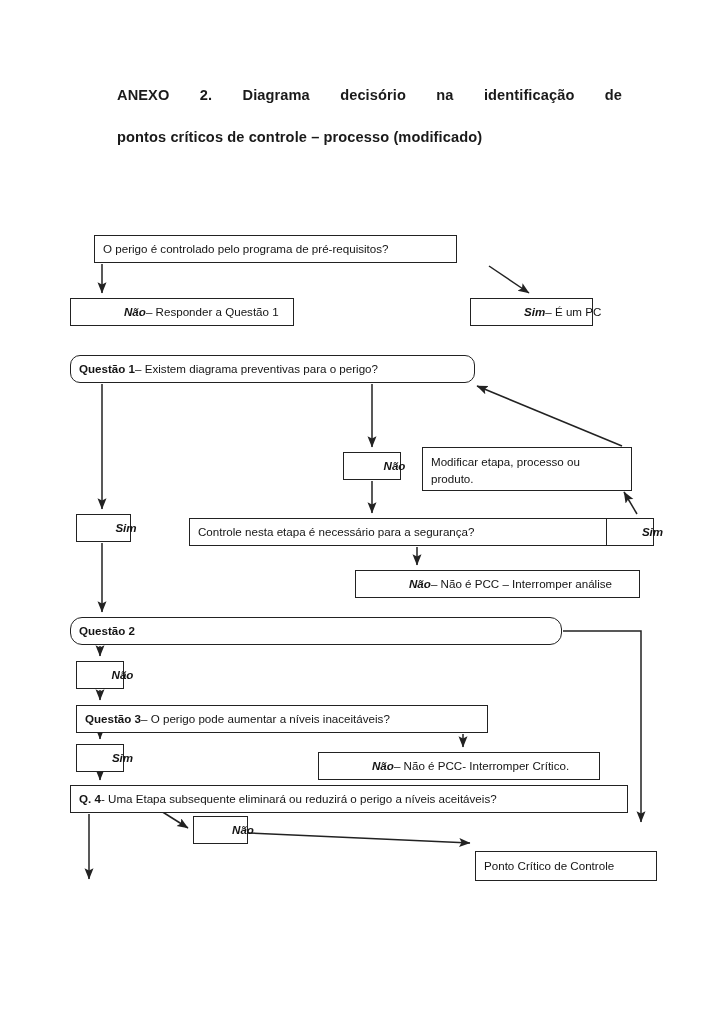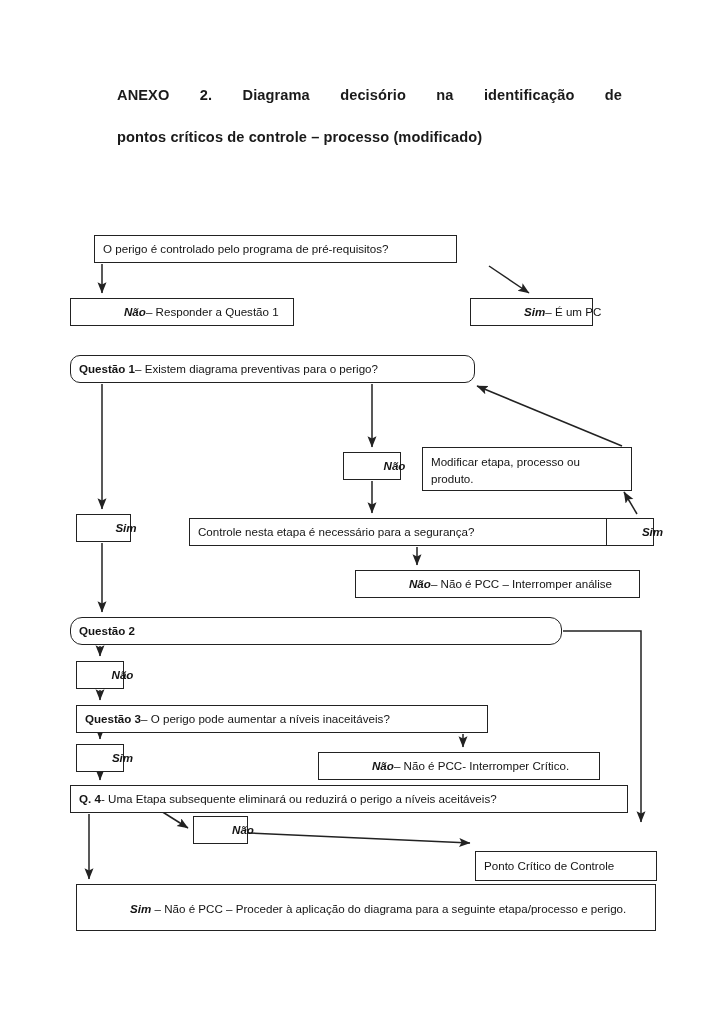--- a/index.html
+++ b/index.html
@@ -206,18 +206,15 @@
     </div>
 
     <div class="box center" style="left:193px;top:816px;width:55px;height:28px;">
       <span class="bi">Não</span>
     </div>
 
     <div class="box" style="left:475px;top:827px;width:182px;height:30px;margin-top:24px;">
       <span>Ponto Crítico de Controle</span>
     </div>
 
-    <div class="box wrap" style="left:76px;top:884px;width:580px;height:47px;">
-      <span><span class="bi">Sim</span><span> – Não é PCC – Proceder à aplicação do diagrama para a seguinte etapa/</span><span>processo e perigo.</span></span>
-    </div>
 
   </div>
 </div>
 
 </body></html>

